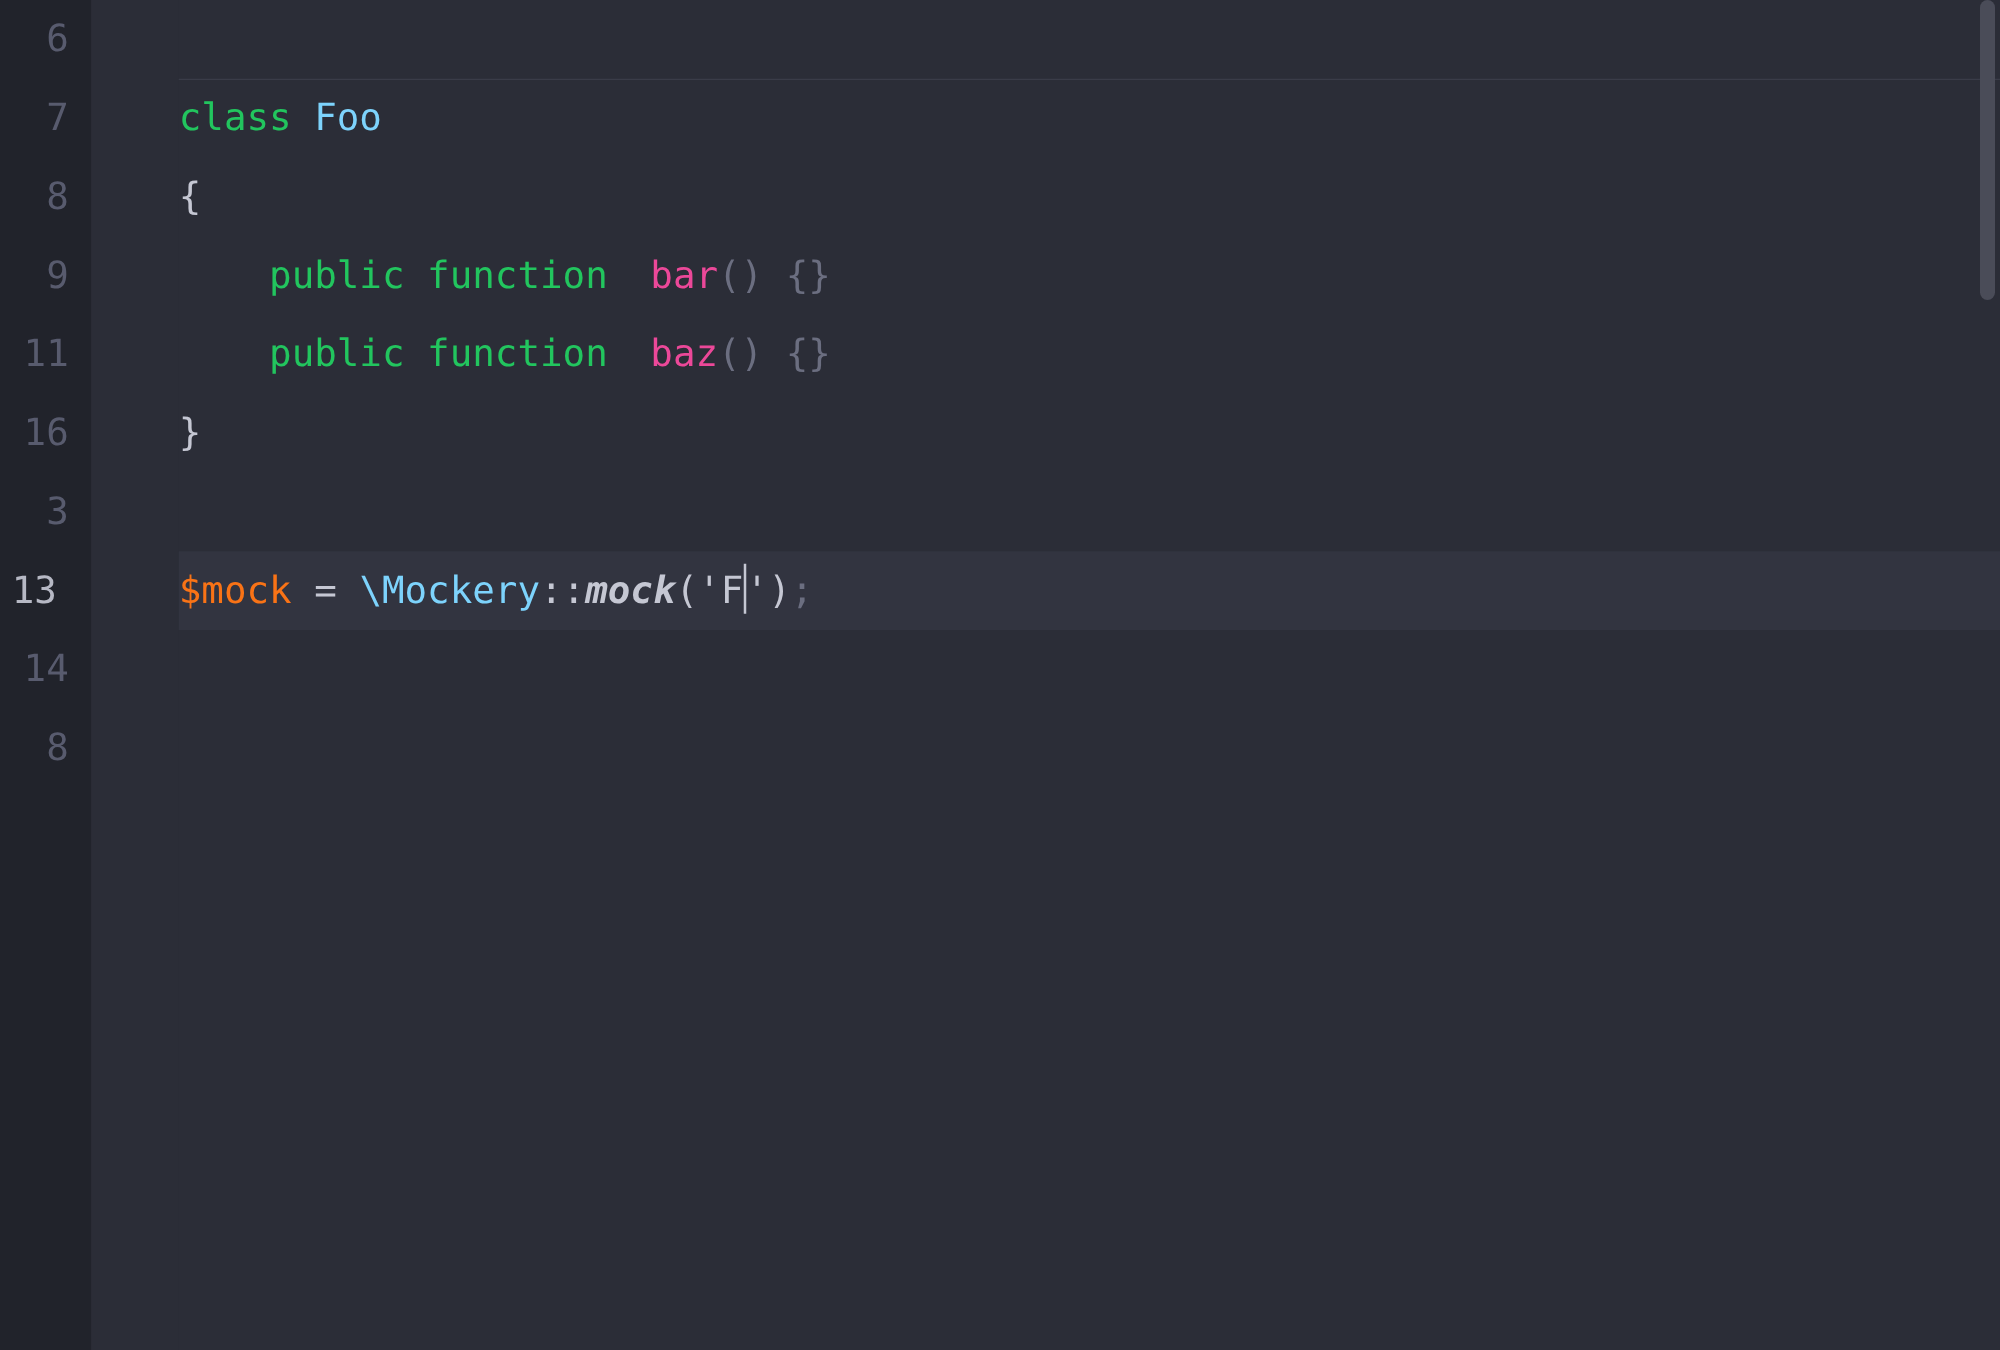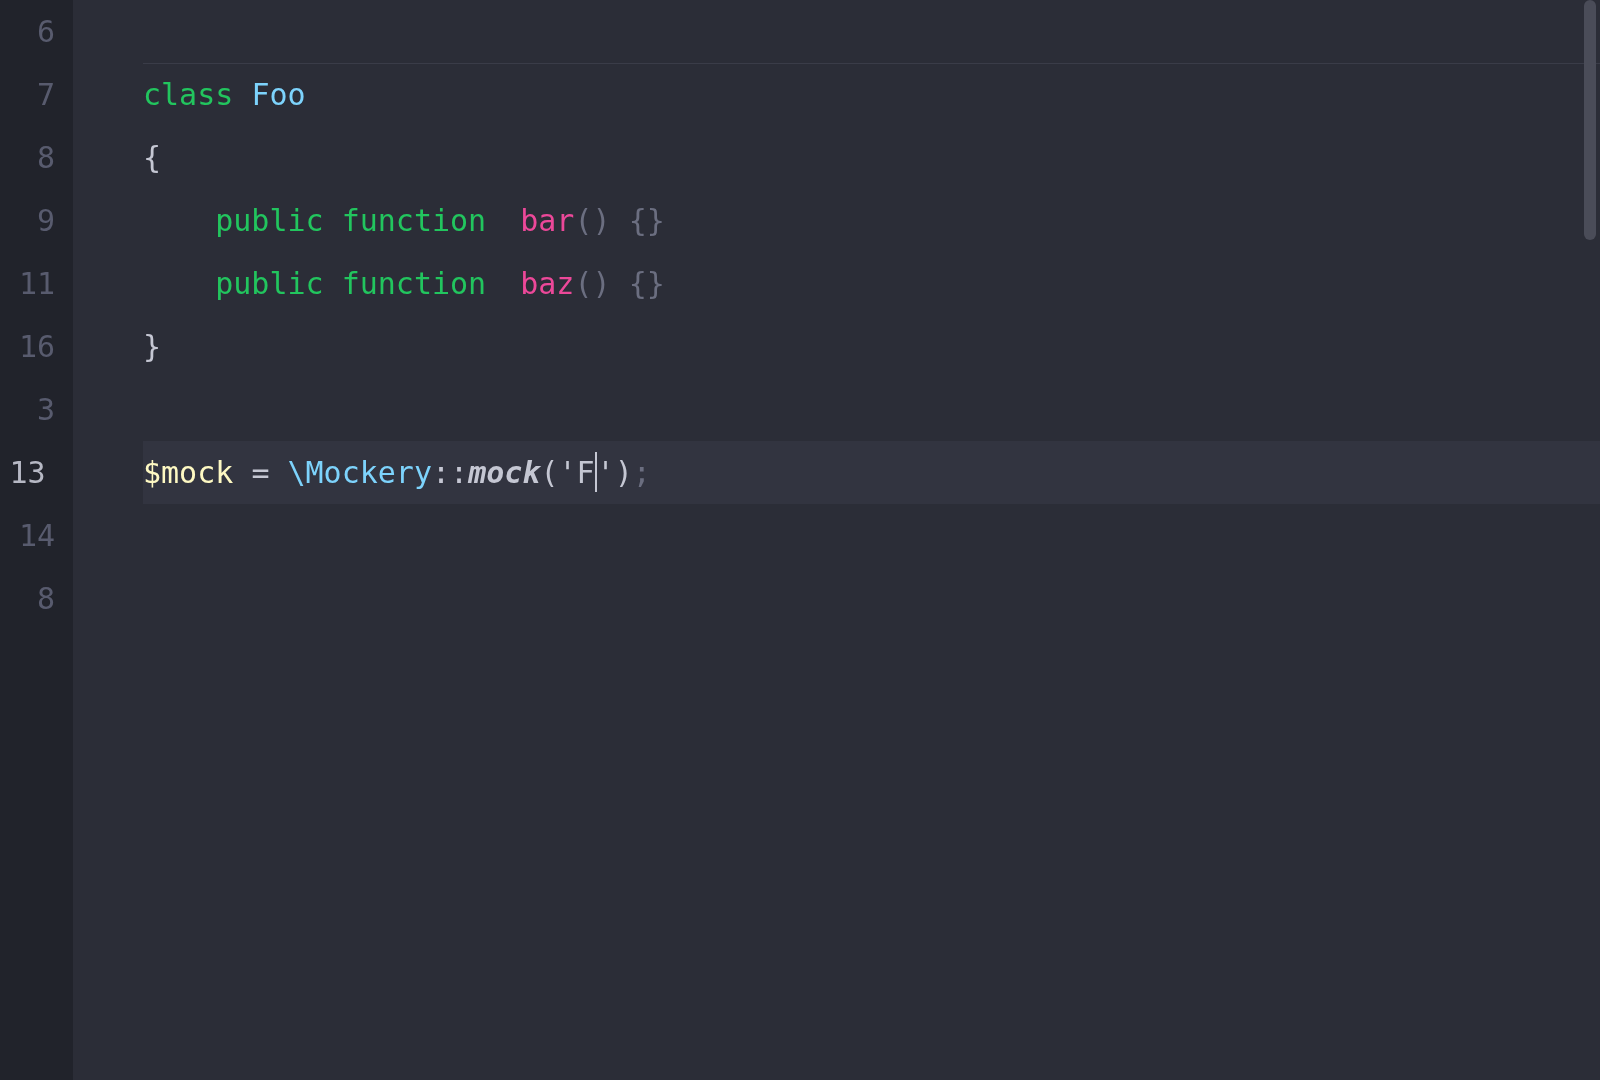--- a/index.html
+++ b/index.html
@@ -60,21 +60,21 @@
     right: 0;
     top: 0;
     height: 1px;
     background: #3a3c48;
   }
   .keyword { color: #22c55e; }
   .type { color: #7dd3fc; }
   .funcname { color: #ec4899; margin-left: 16px; }
   .punct { color: #c5c7d3; }
   .dimpunct { color: #6b6e80; }
-  .variable { color: #fef9c3; }
+  .variable { color: #f97316; }
   .static { font-style: italic; color: #c5c7d3; font-weight: bold; }
   .string { color: #c5c7d3; }
   .scrollbar-track {
     position: absolute;
     right: 0;
     top: 0;
     bottom: 0;
     width: 20px;
     background: transparent;
   }

